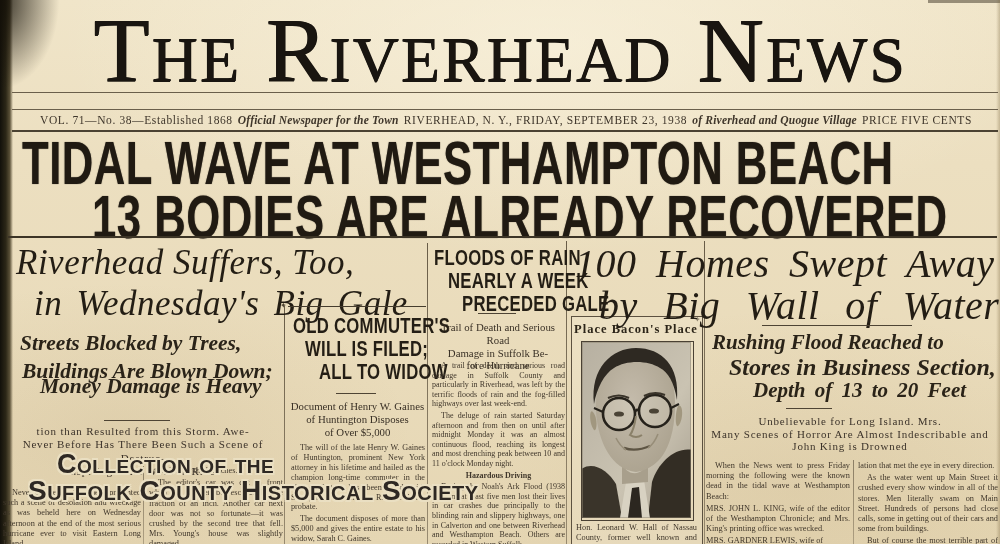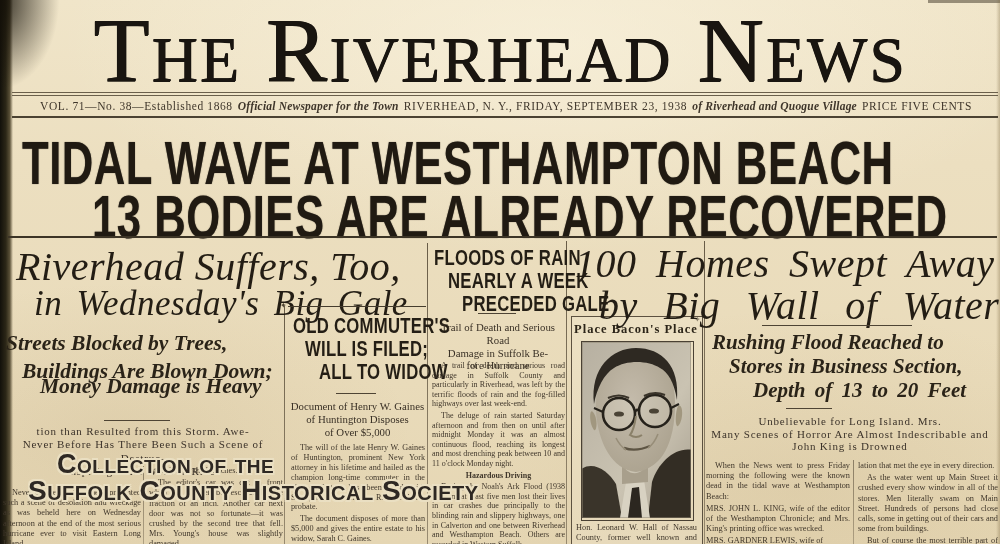--- a/index.html
+++ b/index.html
@@ -16,21 +16,21 @@
   .edge-left{left:0;top:0;width:13px;height:544px;
     background:linear-gradient(90deg,#12100a 0%,#2c2717 45%,#5b5138 75%,rgba(120,106,72,0) 100%);}
   .corner-tl{left:0;top:0;width:60px;height:90px;
     background:radial-gradient(ellipse at 0% 0%,rgba(20,16,8,.85),rgba(20,16,8,0) 70%);}
   .edge-tr{right:0;top:0;width:72px;height:3px;background:#4c4433;opacity:.55;}
   .edge-right{right:0;top:0;width:4px;height:544px;background:linear-gradient(270deg,rgba(120,100,60,.35),rgba(120,100,60,0));}
   
   .masthead{left:0;right:0;top:4px;text-align:center;font-variant:small-caps;
     font-size:92px;line-height:92px;font-weight:400;letter-spacing:2px;color:#191510;
     text-shadow:.7px 0 0 #191510, 0 .5px 0 #191510;}
-  .dateline-wrap{left:12px;right:2px;top:92px;border-top:1px solid #6a5f4b;padding-top:2px;}
+  .dateline-wrap{left:12px;right:2px;top:92px;border-top:1px solid #6a5f4b;padding-top:16px;}
   .dateline-inner{border-top:1px solid #6a5f4b;border-bottom:2px solid #4b4232;
     display:flex;justify-content:space-between;align-items:center;
     padding:4px 26px 4px 28px;font-size:11.5px;color:#3e352a;letter-spacing:.6px;white-space:nowrap;}
   .dl-it{font-style:italic;font-weight:700;letter-spacing:.2px;}
   
   .gothic{font-family:"Liberation Sans", sans-serif;font-weight:700;color:#201a12;}
   .banner-line{white-space:nowrap;font-size:47px;letter-spacing:.5px;
     transform:scale(.93,1.30);transform-origin:0 0;
     text-shadow:0 0 1px rgba(32,26,18,.65);}
   .rule-h{background:#453c2d;height:1px;}
@@ -88,24 +88,24 @@
 
   <div class="abs vrule" style="left:284px;top:306px;height:238px;"></div>
   <div class="abs vrule" style="left:427px;top:243px;height:301px;"></div>
   <div class="abs vrule" style="left:566px;top:241px;height:303px;"></div>
   <div class="abs vrule" style="left:704px;top:241px;height:303px;"></div>
   <div class="abs vrule" style="left:143px;top:466px;height:78px;opacity:.7;"></div>
   <div class="abs vrule" style="left:853px;top:460px;height:84px;opacity:.7;"></div>
   <span class="abs orn" style="left:280px;top:301px;">✦</span>
   <span class="abs orn" style="left:694px;top:315px;">✦</span>
 
-  <div class="abs ital-head" style="left:16px;top:243px;font-size:40px;">Riverhead Suffers, Too,</div>
+  <div class="abs ital-head" style="left:16px;top:243px;font-size:35px;">Riverhead Suffers, Too,</div>
   <div class="abs ital-head" style="left:34px;top:284px;font-size:35px;word-spacing:5px;">in Wednesday's Big Gale</div>
 
-  <div class="abs deck" style="left:6px;top:331px;font-size:21.5px;">Streets Blocked by Trees,</div>
+  <div class="abs deck" style="left:20px;top:331px;font-size:21.5px;">Streets Blocked by Trees,</div>
   <div class="abs deck" style="left:22px;top:359px;font-size:21.5px;font-style:italic;">Buildings Are Blown Down;</div>
   <div class="abs deck" style="left:40px;top:374px;font-size:21.5px;">Money Damage is Heavy</div>
   <div class="abs divider-s" style="left:104px;top:420px;width:66px;"></div>
 
   <div class="abs subdeck" style="left:2px;top:425px;width:282px;font-size:11px;line-height:13.4px;">
     <div>tion than Resulted from this Storm.  Awe-</div>
     <div>Never Before Has There Been Such a Scene of Destruc-</div>
     <div>Inspiring Tidal Wave in River</div>
   </div>
   <div class="abs divider-s" style="left:124px;top:462px;width:32px;"></div>
@@ -206,21 +206,21 @@
       <rect width="109" height="176" fill="none" stroke="#8d8470" stroke-width="2" opacity=".5"></rect>
     </svg>
   </div>
   <div class="abs caption" style="left:576px;top:523px;width:121px;height:21px;overflow:hidden;">Hon. Leonard W. Hall of Nassau County, former well known and efficient Assemblyman, was</div>
 
   <div class="abs ital-head" style="left:575px;top:240px;font-size:40px;word-spacing:9px;">100 Homes Swept Away</div>
   <div class="abs ital-head" style="left:599px;top:282px;font-size:40px;word-spacing:15px;">by Big Wall of Water</div>
   <div class="abs divider-s" style="left:762px;top:325px;width:150px;"></div>
 
   <div class="abs deck" style="left:712px;top:330px;font-size:21px;">Rushing Flood Reached to</div>
-  <div class="abs deck" style="left:729px;top:354px;font-size:21px;">Stores in Business Section,</div>
+  <div class="abs deck" style="left:729px;top:354px;font-size:24px;">Stores in Business Section,</div>
   <div class="abs deck" style="left:753px;top:378px;font-size:21px;word-spacing:4px;">Depth of 13 to 20 Feet</div>
   <div class="abs divider-s" style="left:786px;top:408px;width:46px;"></div>
 
   <div class="abs subdeck" style="left:703px;top:415px;width:294px;font-size:11px;line-height:12.6px;">
     <div>Unbelievable for Long Island.  Mrs.</div>
     <div>Many Scenes of Horror Are Almost Indescribable and</div>
     <div>John King is Drowned</div>
   </div>
 
   <div class="abs bodycol" style="left:706px;top:461px;width:144px;height:83px;overflow:hidden;">

